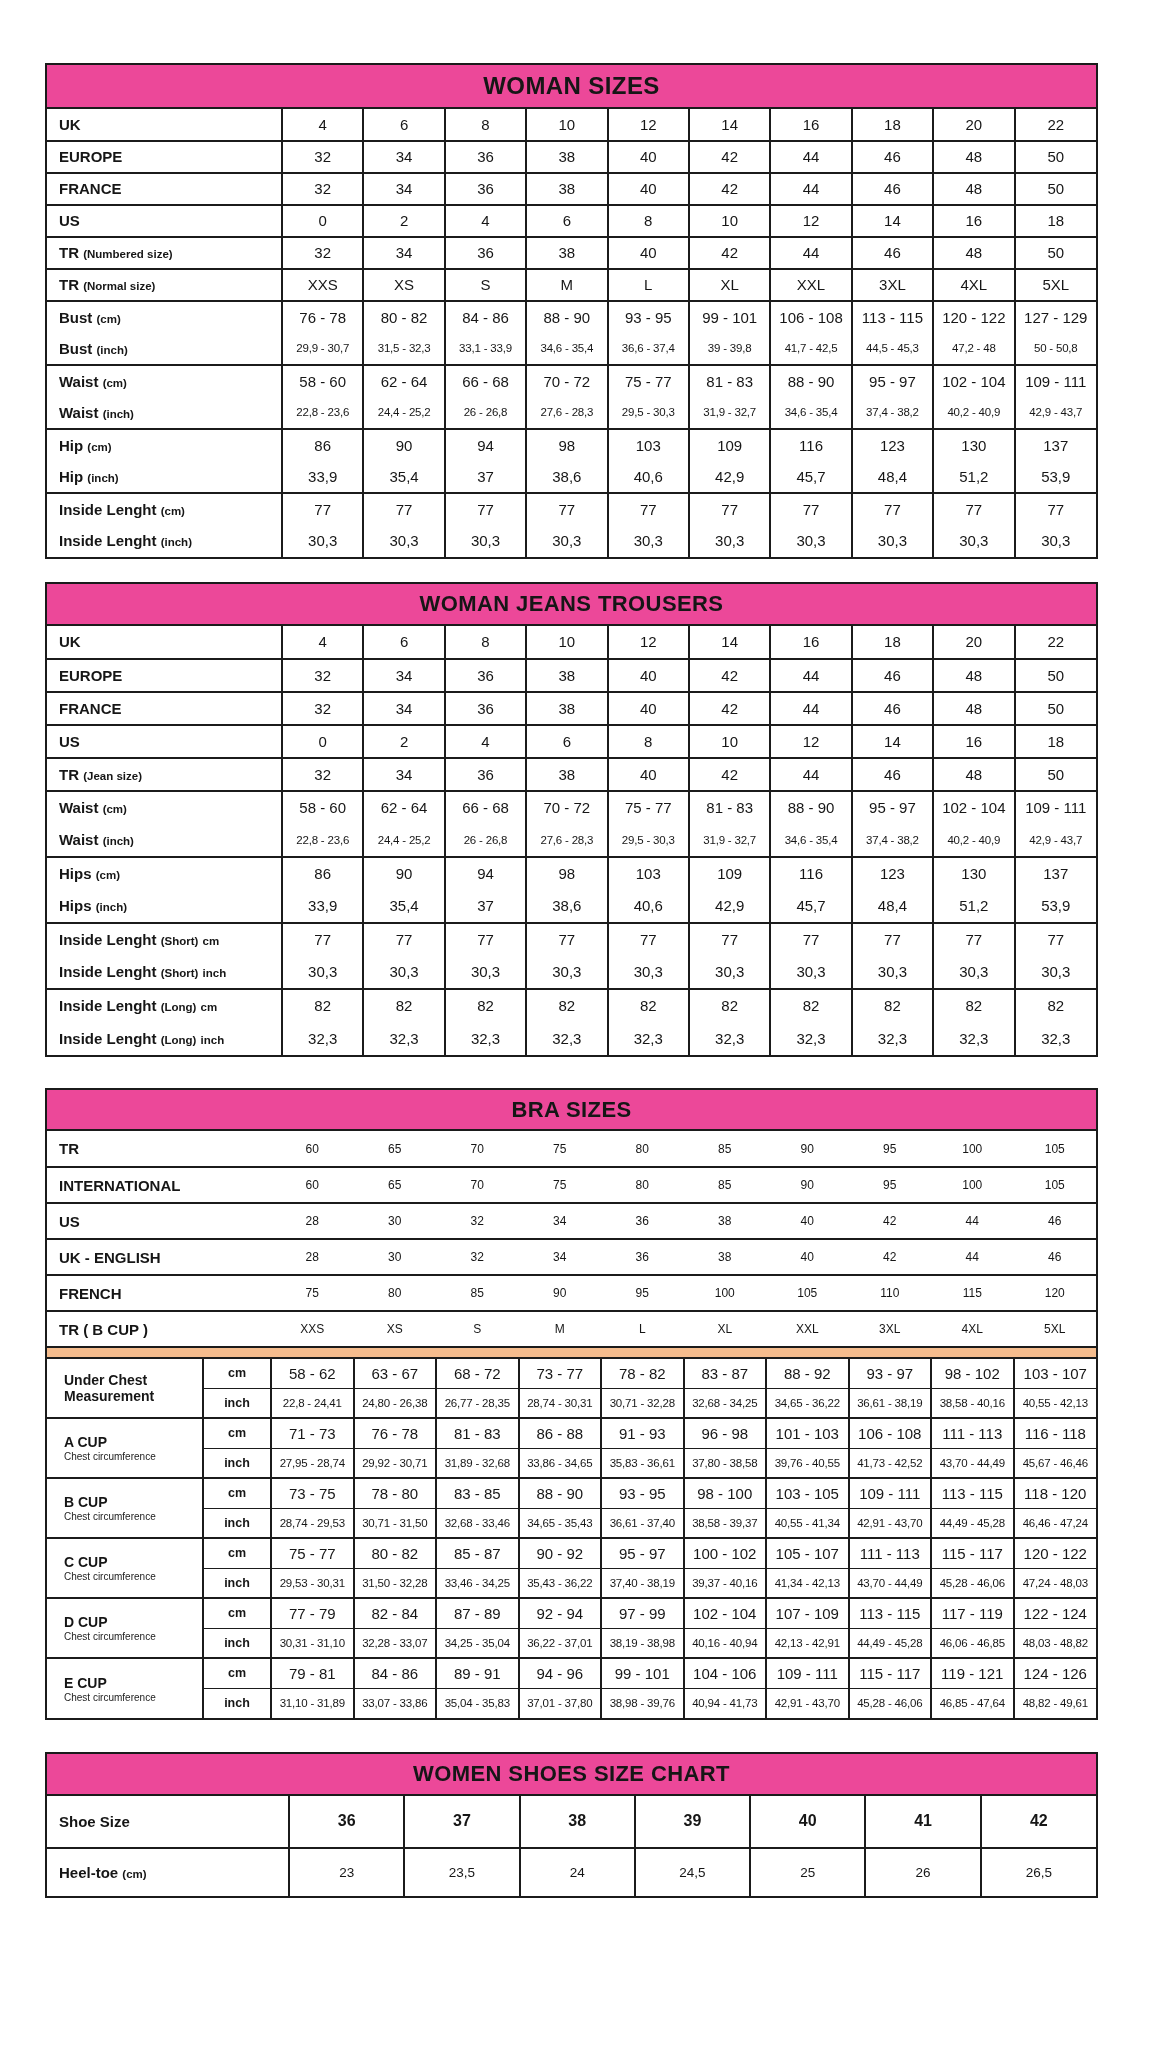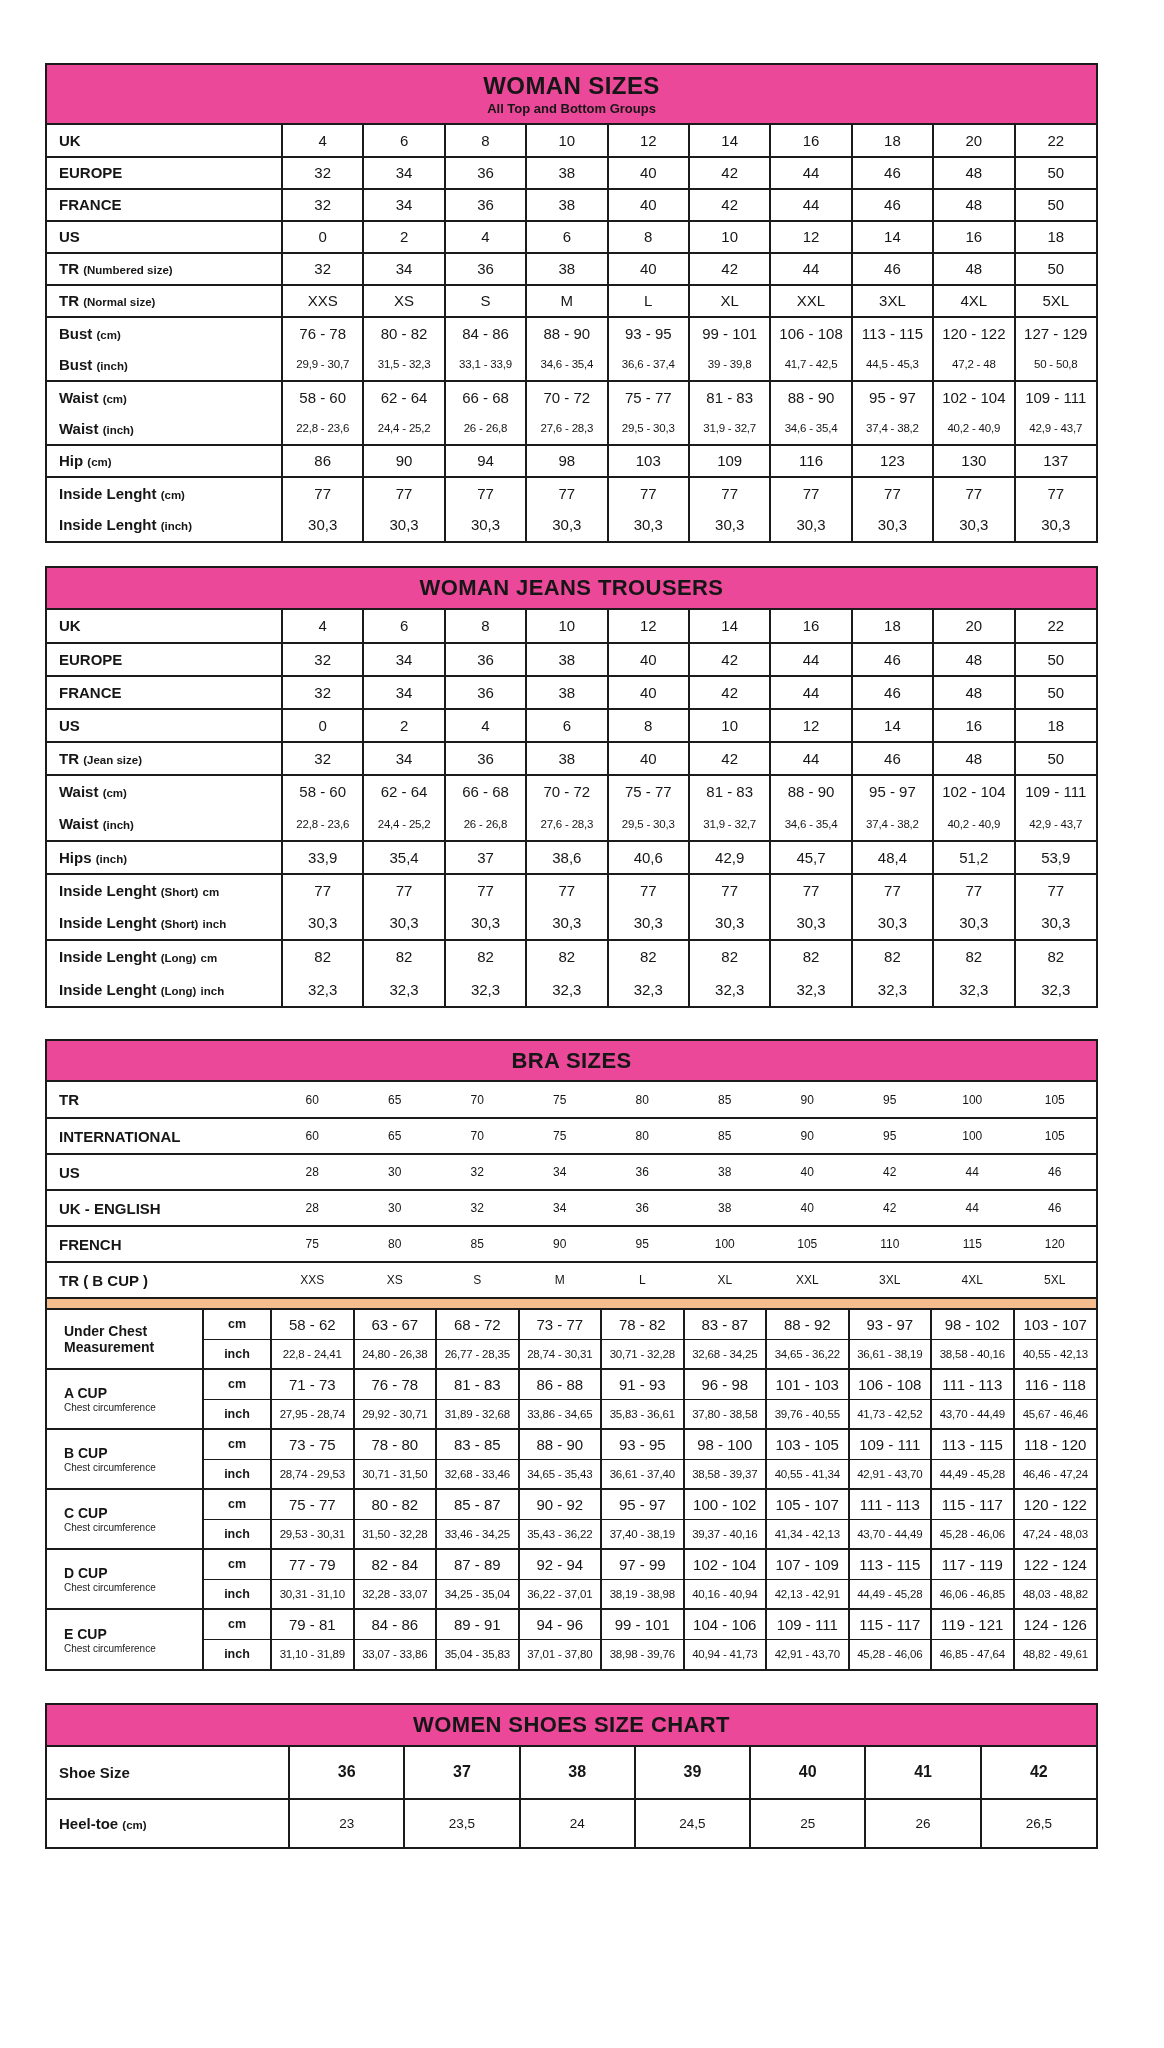--- a/index.html
+++ b/index.html
@@ -51,21 +51,20 @@
   .t-shoes-grid tbody:not(.first) td.val{font-size:13.5px;}
 </style>
 </head>
 <body>
 
 <div class="sheet">
 
   <section class="tbl t-woman">
     <header class="tbl-header">
       <div class="title">WOMAN SIZES</div>
-      <div class="subtitle">All Top and Bottom Groups</div>
     </header>
     <table class="grid t-woman-grid">
         <colgroup>
           <col class="c-lbl">
         </colgroup>
         <tbody class="grp first">
           <tr>
             <td class="lbl"><span class="lb">UK</span></td>
             <td class="val">4</td>
             <td class="val">6</td>
@@ -216,20 +215,33 @@
             <td class="val">86</td>
             <td class="val">90</td>
             <td class="val">94</td>
             <td class="val">98</td>
             <td class="val">103</td>
             <td class="val">109</td>
             <td class="val">116</td>
             <td class="val">123</td>
             <td class="val">130</td>
             <td class="val">137</td>
+          </tr>
+          <tr>
+            <td class="lbl"><span class="lb">Hip</span> <span class="nt">(inch)</span></td>
+            <td class="val">33,9</td>
+            <td class="val">35,4</td>
+            <td class="val">37</td>
+            <td class="val">38,6</td>
+            <td class="val">40,6</td>
+            <td class="val">42,9</td>
+            <td class="val">45,7</td>
+            <td class="val">48,4</td>
+            <td class="val">51,2</td>
+            <td class="val">53,9</td>
           </tr>
         </tbody>
         <tbody class="grp">
           <tr>
             <td class="lbl"><span class="lb">Inside Lenght</span> <span class="nt">(cm)</span></td>
             <td class="val">77</td>
             <td class="val">77</td>
             <td class="val">77</td>
             <td class="val">77</td>
             <td class="val">77</td>
@@ -361,20 +373,33 @@
             <td class="val sm">27,6 - 28,3</td>
             <td class="val sm">29,5 - 30,3</td>
             <td class="val sm">31,9 - 32,7</td>
             <td class="val sm">34,6 - 35,4</td>
             <td class="val sm">37,4 - 38,2</td>
             <td class="val sm">40,2 - 40,9</td>
             <td class="val sm">42,9 - 43,7</td>
           </tr>
         </tbody>
         <tbody class="grp">
+          <tr>
+            <td class="lbl"><span class="lb">Hips</span> <span class="nt">(cm)</span></td>
+            <td class="val">86</td>
+            <td class="val">90</td>
+            <td class="val">94</td>
+            <td class="val">98</td>
+            <td class="val">103</td>
+            <td class="val">109</td>
+            <td class="val">116</td>
+            <td class="val">123</td>
+            <td class="val">130</td>
+            <td class="val">137</td>
+          </tr>
           <tr>
             <td class="lbl"><span class="lb">Hips</span> <span class="nt">(inch)</span></td>
             <td class="val">33,9</td>
             <td class="val">35,4</td>
             <td class="val">37</td>
             <td class="val">38,6</td>
             <td class="val">40,6</td>
             <td class="val">42,9</td>
             <td class="val">45,7</td>
             <td class="val">48,4</td>

